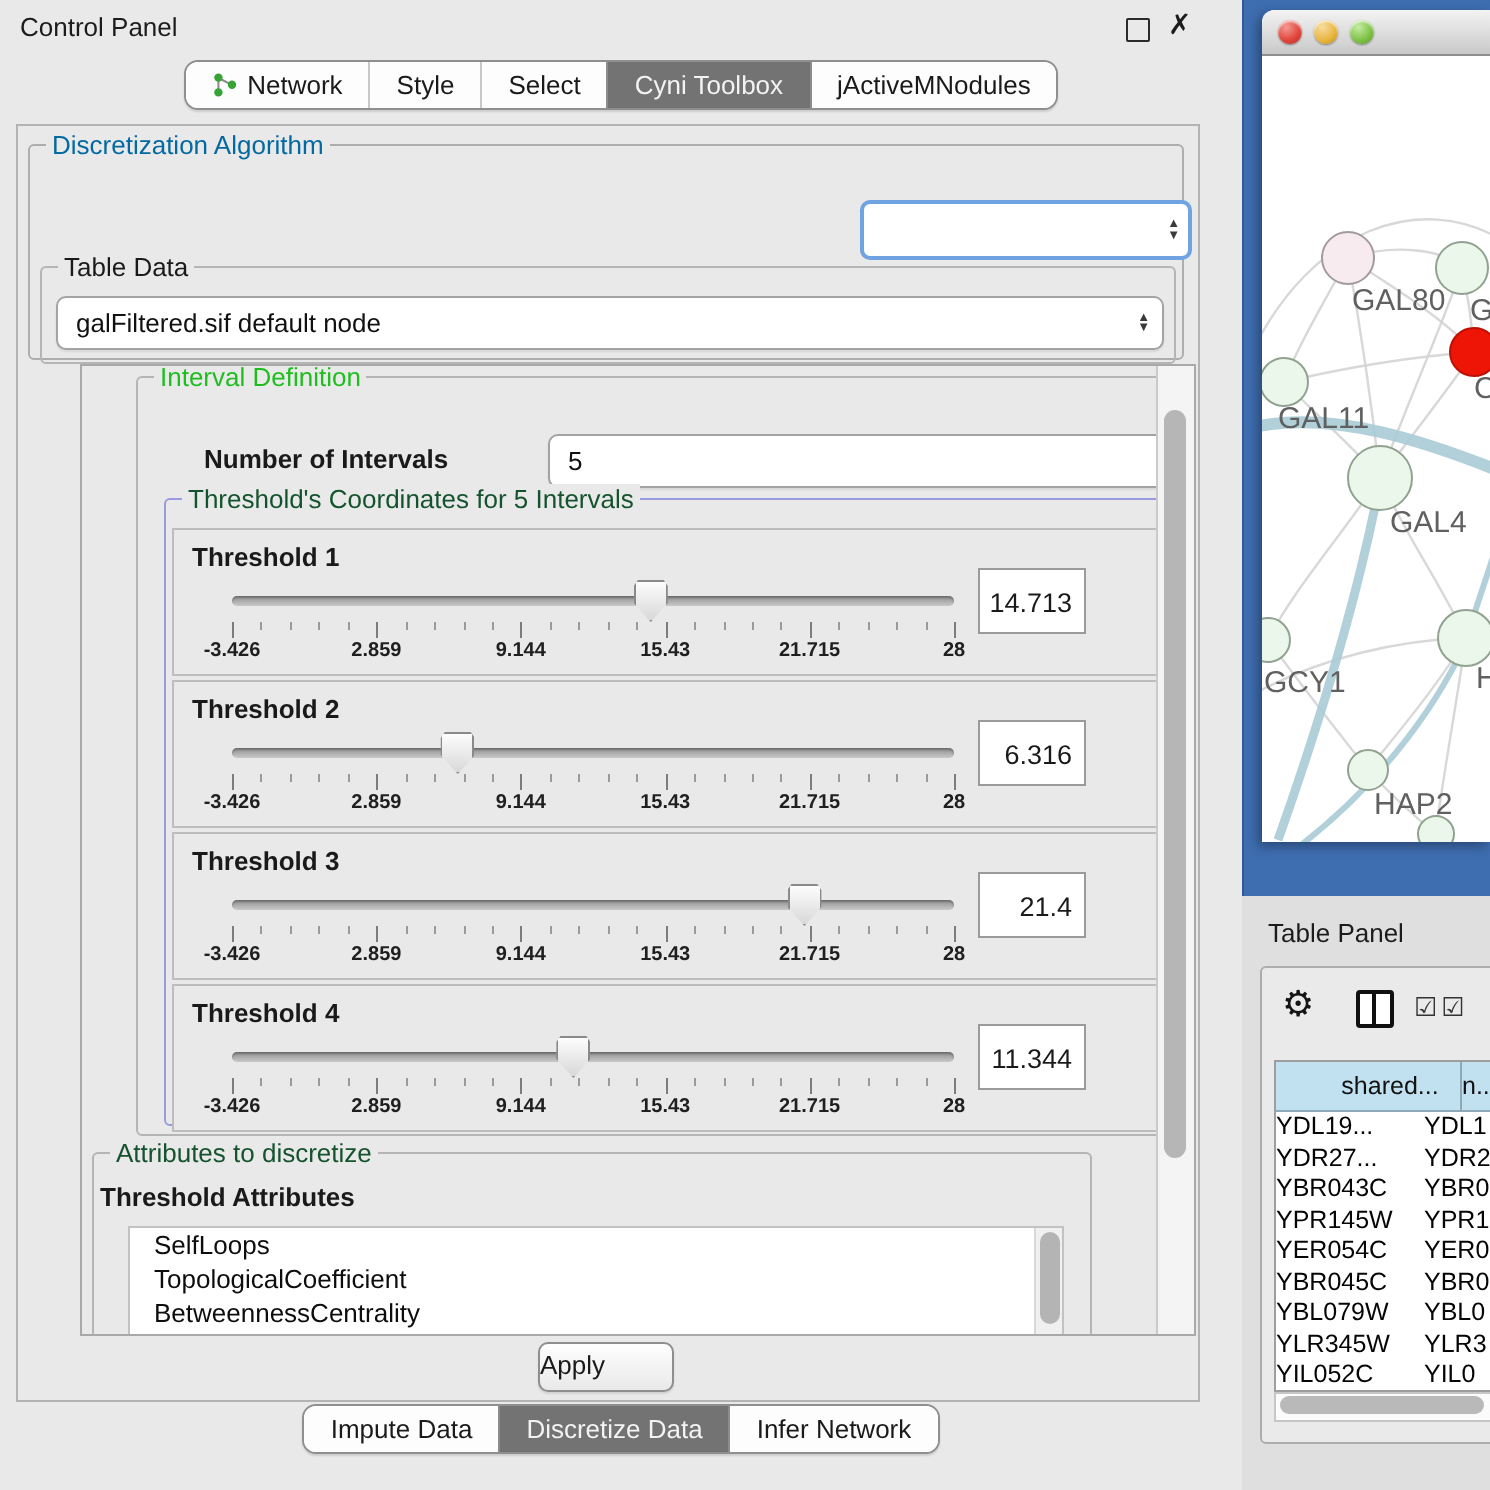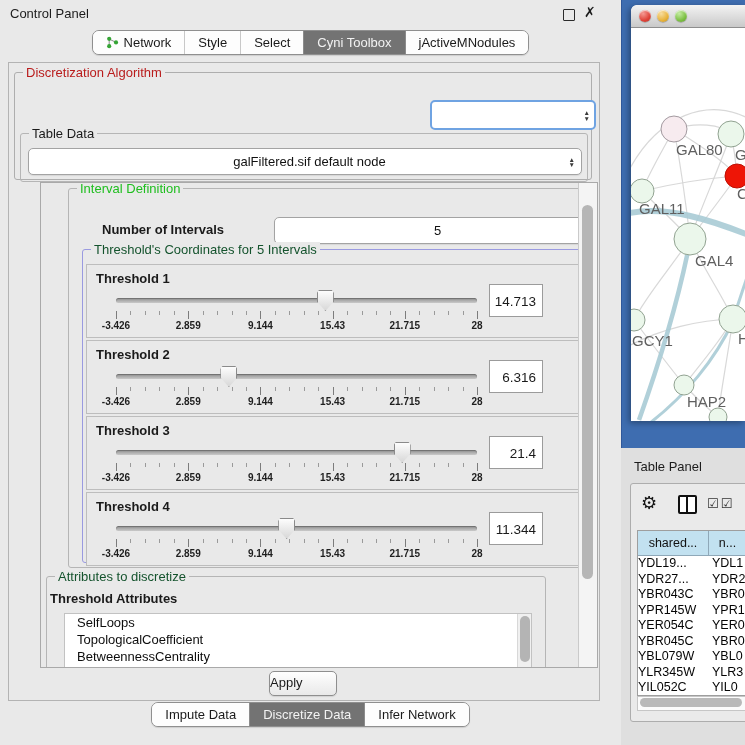--- a/index.html
+++ b/index.html
@@ -19,32 +19,32 @@
   .tabbar .tab.sel{background:#737373;color:#F3F3F3;border-left-color:#8C8C8C;}
   .tabbar .tab.sel + .tab{border-left-color:#8C8C8C;}
   #top-tabs-wrap{position:absolute;left:0;top:30px;width:621px;text-align:center;}
   #bottom-tabs-wrap{position:absolute;left:0;top:702px;width:621px;text-align:center;}
   .net-icon{display:inline-flex;width:13px;height:13px;}
 
   #outer-box{position:absolute;left:8px;top:62px;width:590px;height:637px;border:1px solid #B3B3B3;background:#E9E9E9;}
 
   .group{position:absolute;border:1px solid #AEAEAE;border-radius:3px;}
   .group-title{position:absolute;top:-8px;left:8px;background:#E9E9E9;padding:0 3px;font-size:13px;white-space:nowrap;}
-  .gt-dark{color:#b91c1c;}
+  .gt-dark{color:#0369a1;}
   .gt-green{color:#1FBE1F;}
   .gt-blue{color:#14532d;}
 
   #disc-group{left:14px;top:72px;width:576px;height:106px;}
   #hidden-combo{position:absolute;left:430px;top:100px;width:162px;height:26px;background:#FFFFFF;border:2px solid #6FA3E2;border-radius:5px;z-index:5;}
   #hidden-combo .stepper{right:4px;}
 
   #tabledata-group{left:20px;top:133px;width:566px;height:47px;border-color:#B5B5B5;}
   #tabledata-group .group-title{color:#1a1a1a;}
 
-  .combo{position:absolute;background:#FFFFFF;border:1px solid #A3A3A3;border-radius:5px;display:flex;align-items:center;box-shadow:inset 0 1px 0 rgba(255,255,255,.7),0 1px 1px rgba(0,0,0,.08);text-align:center;}
+  .combo{position:absolute;background:#FFFFFF;border:1px solid #A3A3A3;border-radius:5px;display:flex;align-items:center;box-shadow:inset 0 1px 0 rgba(255,255,255,.7),0 1px 1px rgba(0,0,0,.08);}
   .combo .val{flex:1;padding-left:9px;font-size:13px;color:#111;white-space:nowrap;overflow:hidden;}
   .stepper{position:absolute;right:6px;top:50%;transform:translateY(-50%);display:flex;flex-direction:column;align-items:center;line-height:5.5px;font-size:6.5px;color:#3a3a3a;}
 
   #galcombo{left:28px;top:148px;width:552px;height:25px;}
 
   
   #algo-popup{position:absolute;left:14px;top:84px;width:564px;height:58px;background:#FFFFFF;border:1px solid #CFCFCF;border-radius:2px 2px 6px 6px;box-shadow:0 4px 12px rgba(0,0,0,.38);z-index:50;}
   #algo-popup .prompt{height:17px;line-height:17px;text-align:center;color:#ABABAB;font-size:13px;}
   #algo-popup .opt{height:18px;line-height:18px;padding-left:3px;font-size:13.5px;color:#0c0c0c;white-space:nowrap;}
   #algo-popup .opt.sel{font-weight:bold;}
@@ -93,21 +93,21 @@
   #table-panel-title{position:absolute;left:13px;top:459px;font-size:13px;color:#1c1c1c;}
   #tp-inner{position:absolute;left:9px;top:483px;width:115px;height:237px;background:#EAEAEA;border:1px solid #ADADAD;border-radius:3px 0 0 3px;overflow:hidden;}
   #tp-toolbar{position:absolute;left:0;top:0;width:100%;height:40px;}
   #tp-gear{position:absolute;left:10px;top:8px;font-size:18px;color:#151515;}
   #tp-split{position:absolute;left:47px;top:11px;width:15px;height:15px;border:2px solid #101010;border-radius:2px;background:#fff;}
   #tp-split:before{content:"";position:absolute;left:6px;top:0;width:2px;height:15px;background:#101010;}
   #tp-checks{position:absolute;left:76px;top:12px;font-size:13px;letter-spacing:2px;color:#333;}
   #tp-table{position:absolute;left:6px;top:46px;width:109px;height:164px;background:#FFFFFF;border:1px solid #9E9E9E;border-right:none;overflow:hidden;}
   #tp-header{display:flex;height:24px;border-bottom:1px solid #8FA8B8;}
   .tp-hcell{background:#C2E1F0;border-right:1px solid #8FA8B8;font-size:12.5px;text-align:center;line-height:24px;color:#111;overflow:hidden;white-space:nowrap;}
-  .tp-hcell.c1{width:70px;flex:none;}
+  .tp-hcell.c1{width:70px;flex:none;padding-left:22px;}
   .tp-hcell.c2{flex:1;}
   .tp-row{display:flex;height:15.5px;font-size:12.5px;line-height:15.5px;color:#050505;white-space:nowrap;}
   .tp-cell.c1{width:70px;flex:none;overflow:hidden;}
   .tp-cell.c2{flex:1;padding-left:4px;overflow:hidden;}
   #tp-hscroll{position:absolute;left:6px;top:212px;width:109px;height:13px;background:#FBFBFB;border:1px solid #C6C6C6;border-right:none;}
   #tp-hthumb{position:absolute;left:2px;top:1px;width:102px;height:9px;background:#B9B9B9;border-radius:5px;}
 </style>
 </head>
 <body>
 

